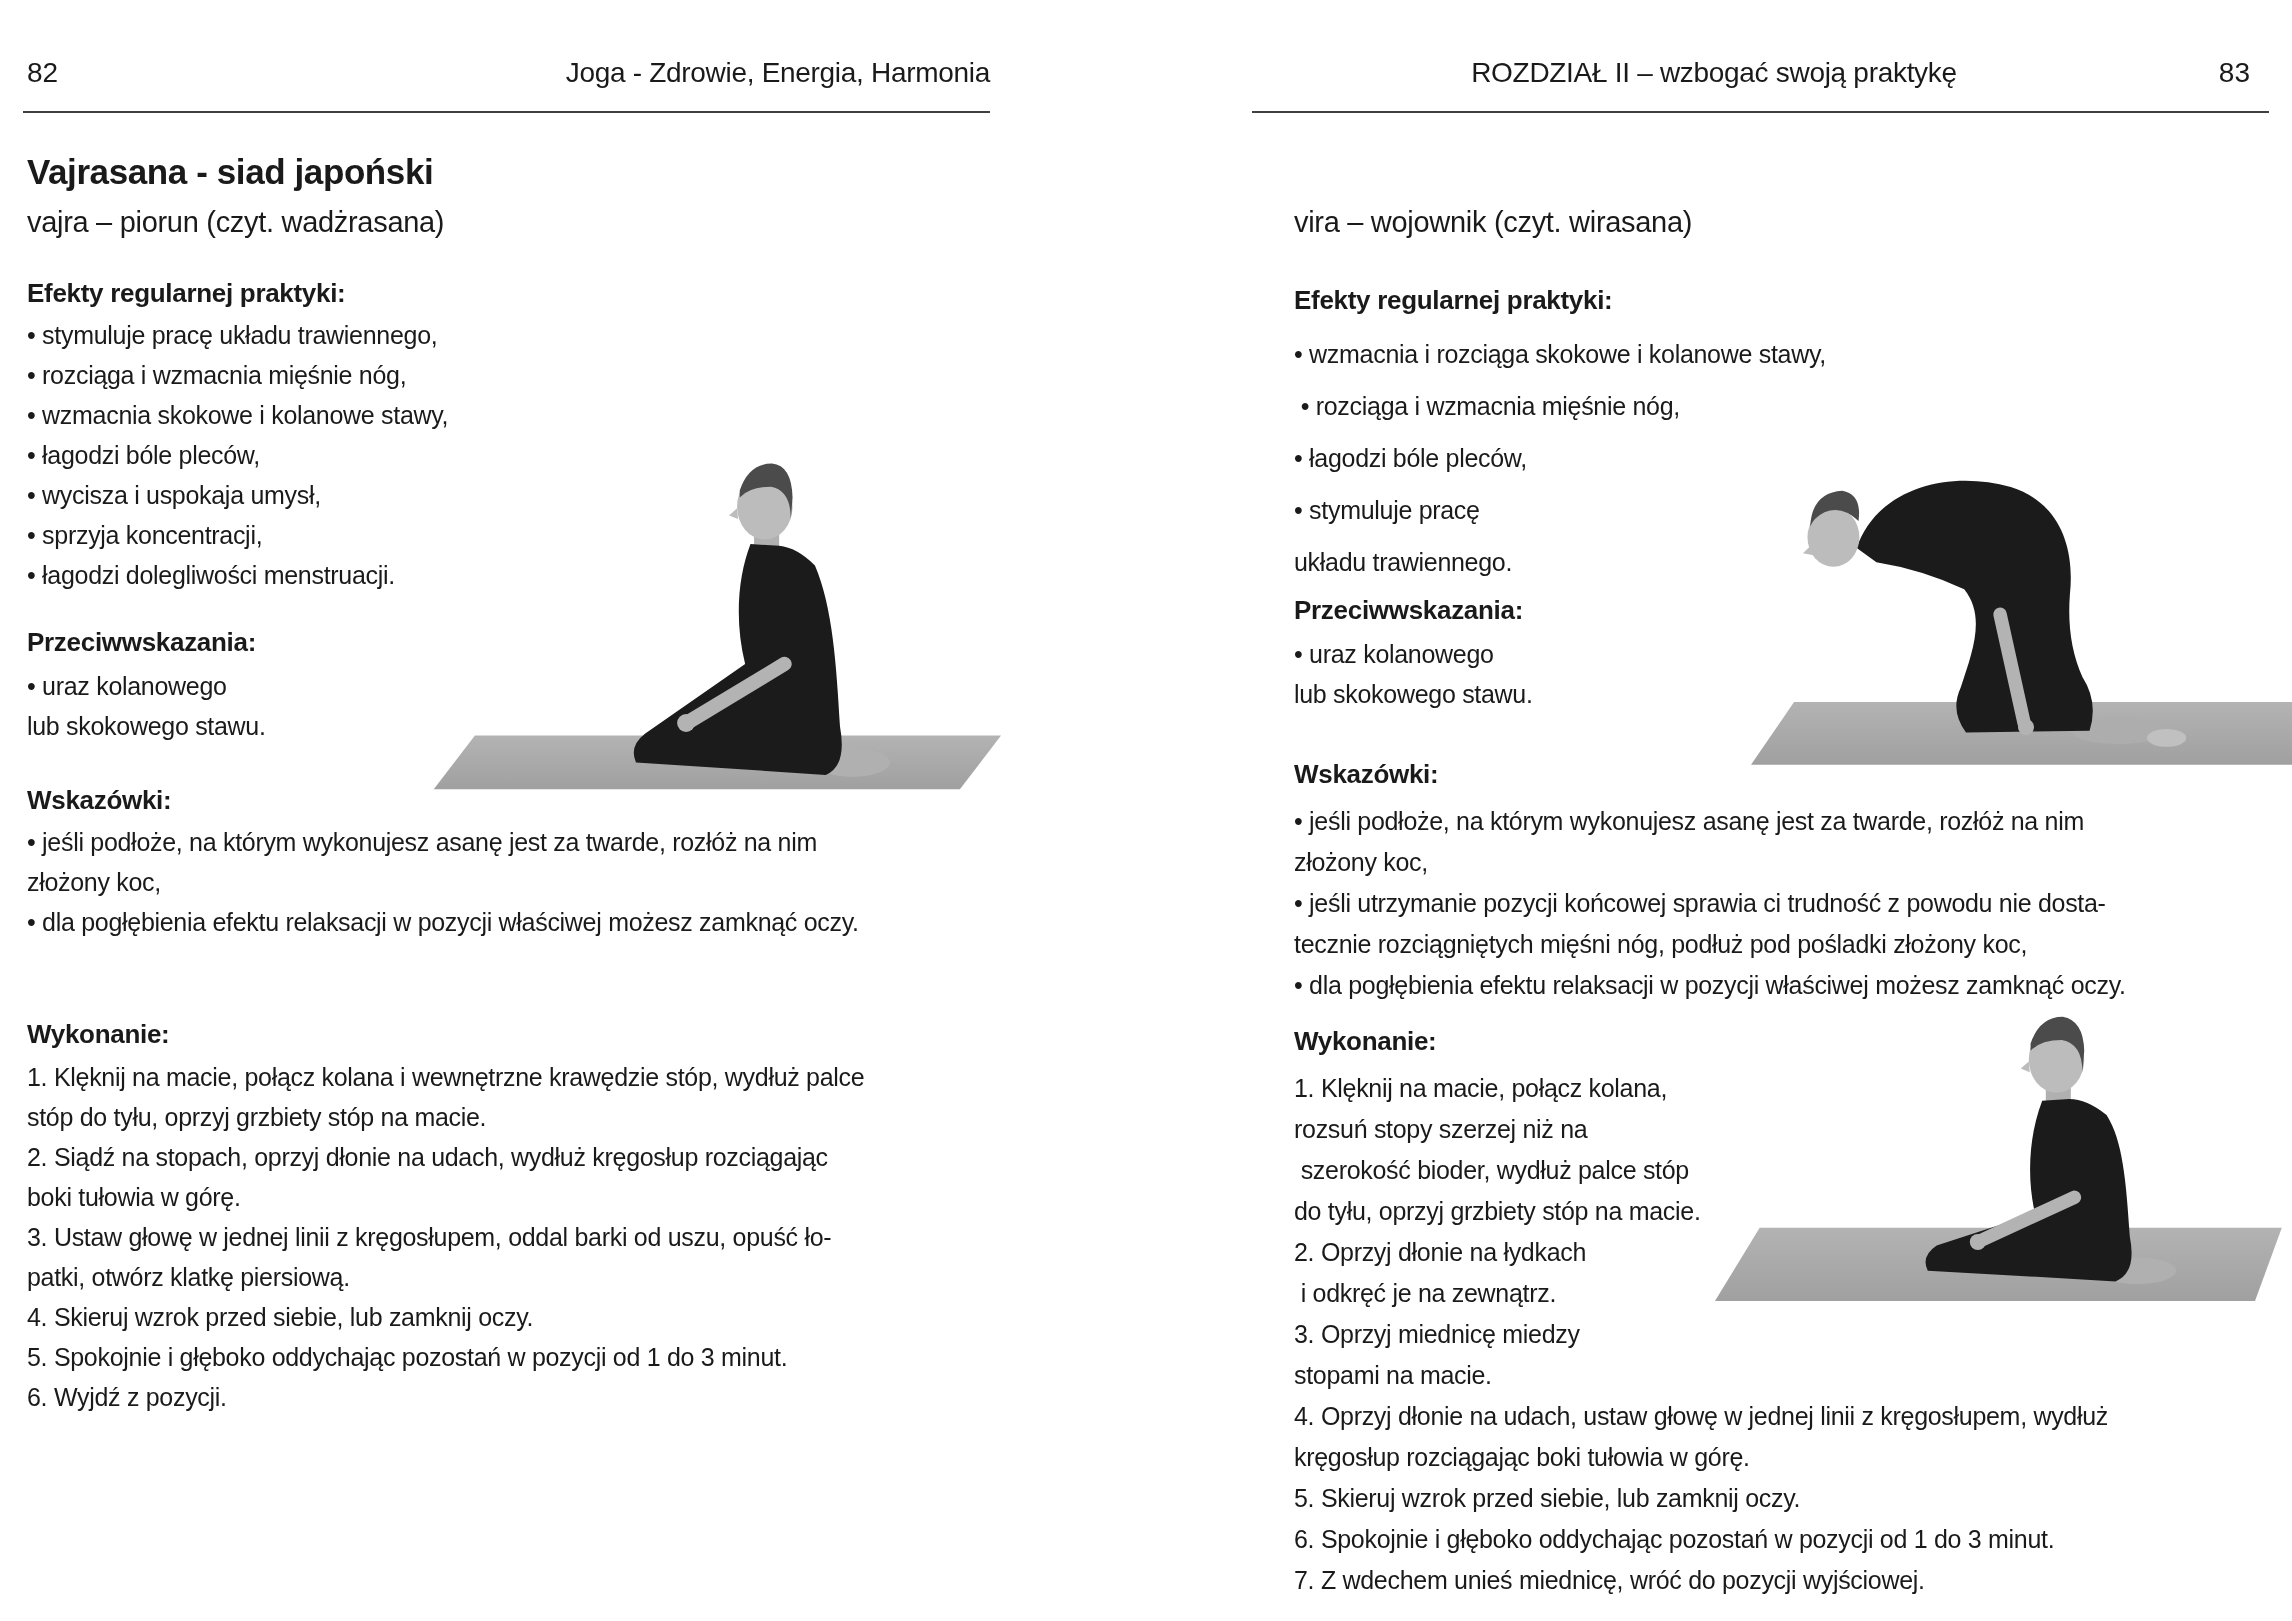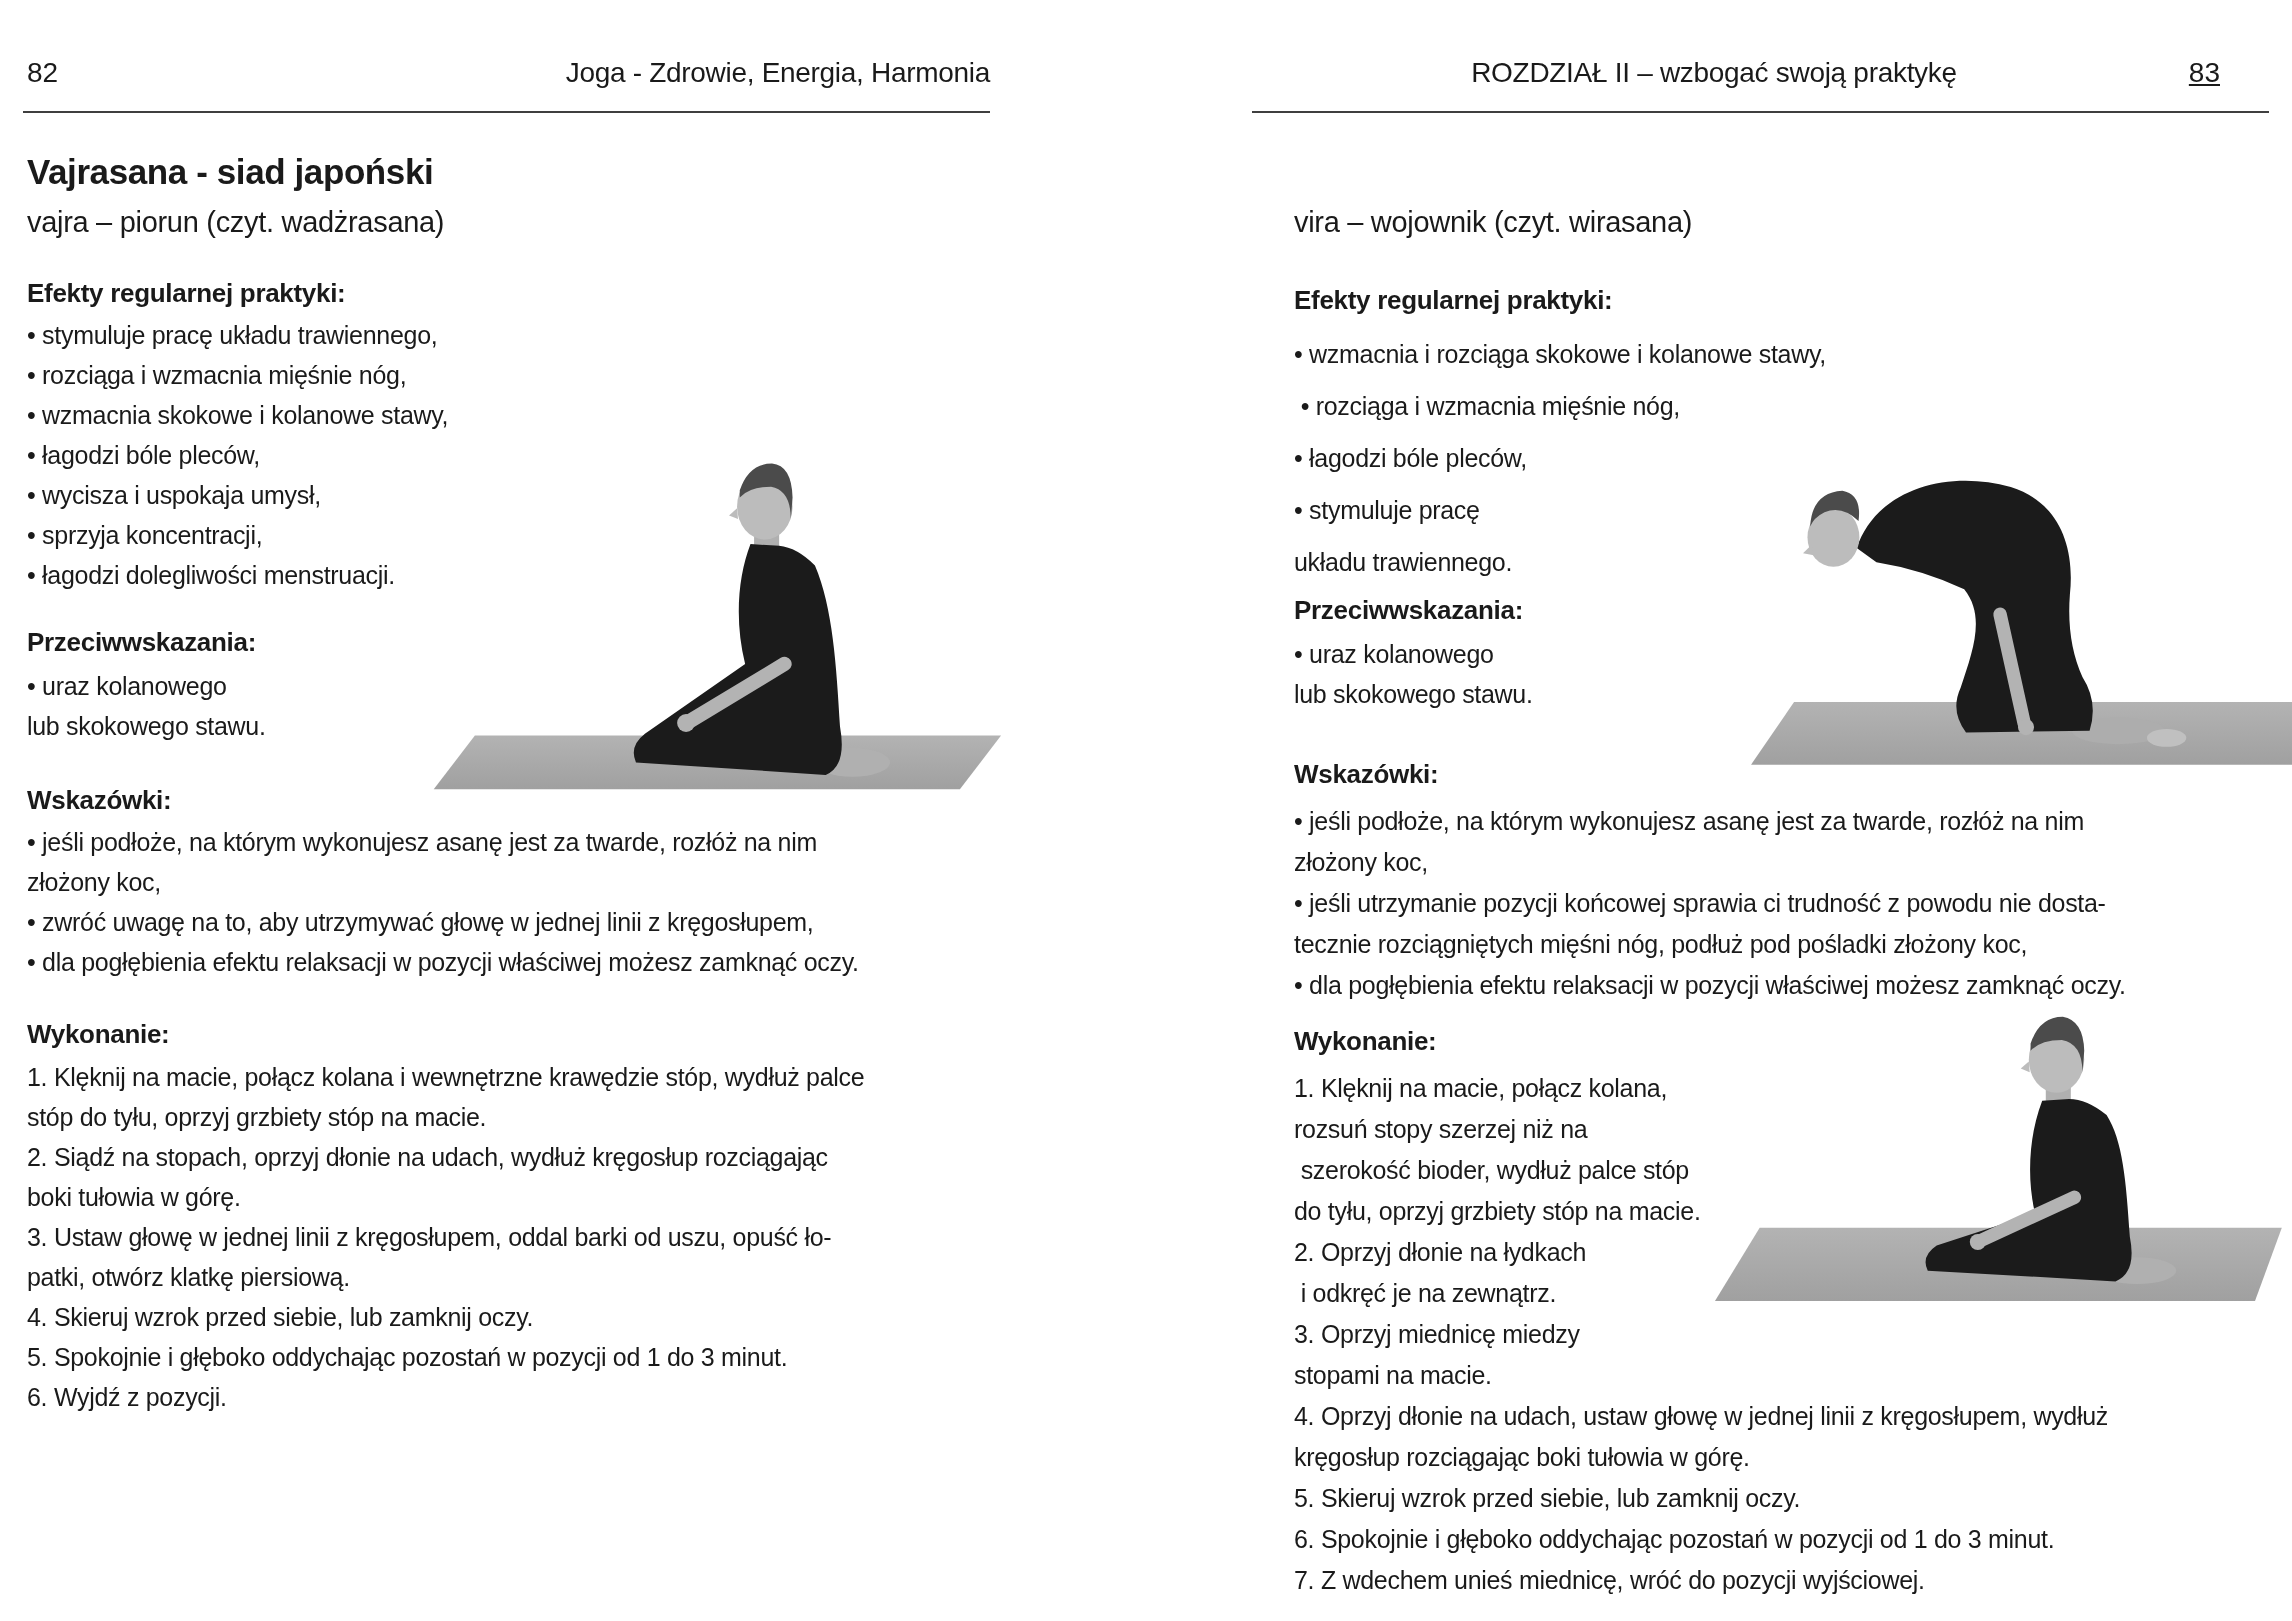--- a/index.html
+++ b/index.html
@@ -31,21 +31,21 @@
   <div class="abs title" style="left:27px;top:152px;">Vajrasana - siad japoński</div>
   <div class="abs subtitle" style="left:27px;top:206px;">vajra – piorun (czyt. wadżrasana)</div>
 
   <div class="abs heading" style="left:27px;top:278px;">Efekty regularnej praktyki:</div>
   <div class="abs body" style="left:27px;top:315px;line-height:40px;"><div>• stymuluje pracę układu trawiennego,</div><div>• rozciąga i wzmacnia mięśnie nóg,</div><div>• wzmacnia skokowe i kolanowe stawy,</div><div>• łagodzi bóle pleców,</div><div>• wycisza i uspokaja umysł,</div><div>• sprzyja koncentracji,</div><div>• łagodzi dolegliwości menstruacji.</div></div>
 
   <div class="abs heading" style="left:27px;top:627px;">Przeciwwskazania:</div>
   <div class="abs body" style="left:27px;top:666px;line-height:40px;"><div>• uraz kolanowego</div><div>lub skokowego stawu.</div></div>
 
   <div class="abs heading" style="left:27px;top:785px;">Wskazówki:</div>
-  <div class="abs body" style="left:27px;top:822px;line-height:40px;"><div>• jeśli podłoże, na którym wykonujesz asanę jest za twarde, rozłóż na nim</div><div>złożony koc,</div><div>• zwróć uwagę na to, aby utrzymywać głowę w jednej linii z kręgosłupem,</div><div>• dla pogłębienia efektu relaksacji w pozycji właściwej możesz zamknąć oczy.</div></div>
+  <div class="abs body" style="left:27px;top:822px;line-height:40px;"><div>• jeśli podłoże, na którym wykonujesz asanę jest za twarde, rozłóż na nim</div><div>złożony koc,</div><div>• dla pogłębienia efektu relaksacji w pozycji właściwej możesz zamknąć oczy.</div></div>
 
   <div class="abs heading" style="left:27px;top:1019px;">Wykonanie:</div>
   <div class="abs body" style="left:27px;top:1057px;line-height:40px;"><div>1. Klęknij na macie, połącz kolana i wewnętrzne krawędzie stóp, wydłuż palce</div><div>stóp do tyłu, oprzyj grzbiety stóp na macie.</div><div>2. Siądź na stopach, oprzyj dłonie na udach, wydłuż kręgosłup rozciągając</div><div>boki tułowia w górę.</div><div>3. Ustaw głowę w jednej linii z kręgosłupem, oddal barki od uszu, opuść ło-</div><div>patki, otwórz klatkę piersiową.</div><div>4. Skieruj wzrok przed siebie, lub zamknij oczy.</div><div>5. Spokojnie i głęboko oddychając pozostań w pozycji od 1 do 3 minut.</div><div>6. Wyjdź z pozycji.</div></div>
 
   <div class="abs" style="left:421px;top:419px;">
     <svg width="591" height="349" viewBox="0 0 660 390">
       <defs>
         <linearGradient id="matg1" x1="0" y1="0" x2="0" y2="1">
           <stop offset="0" stop-color="#b3b3b3"></stop>
             <stop offset="1" stop-color="#a0a0a0"></stop>
@@ -57,21 +57,21 @@
       <path d="M368,104 C354,140 350,190 362,238 L250,316 Q232,330 240,348 L452,362 Q476,352 468,308 C464,240 460,175 440,128 Q420,108 400,106 Z" fill="#1b1b1b"></path>
       <line x1="406" y1="238" x2="300" y2="302" stroke="#b3b3b3" stroke-width="16" stroke-linecap="round"></line>
       <circle cx="296" cy="304" r="10" fill="#b3b3b3"></circle>
       <ellipse cx="384" cy="62" rx="31" ry="37" fill="#bcbcbc"></ellipse>
       <path d="M356,44 Q366,14 392,14 Q414,16 415,52 L413,76 Q413,44 391,40 Q367,40 356,52 Z" fill="#4b4b4b"></path>
       <polygon points="353,64 344,72 354,76" fill="#bcbcbc"></polygon>
     </svg>
   </div>
 
   <div class="abs runhead center" style="left:1226px;top:57px;width:976px;">ROZDZIAŁ II – wzbogać swoją praktykę</div>
-  <div class="abs pagenum right" style="left:1244px;top:57px;width:976px;text-decoration:underline;">83</div>
+  <div class="abs pagenum right" style="left:1274px;top:57px;width:976px;">83</div>
   <div class="rule" style="left:1252px;top:111px;width:1017px;"></div>
 
   <div class="abs subtitle" style="left:1294px;top:206px;">vira – wojownik (czyt. wirasana)</div>
 
   <div class="abs heading" style="left:1294px;top:285px;">Efekty regularnej praktyki:</div>
   <div class="abs body" style="left:1294px;top:328px;line-height:52px;"><div>• wzmacnia i rozciąga skokowe i kolanowe stawy,</div><div> • rozciąga i wzmacnia mięśnie nóg,</div><div>• łagodzi bóle pleców,</div><div>• stymuluje pracę</div><div>układu trawiennego.</div></div>
 
   <div class="abs heading" style="left:1294px;top:595px;">Przeciwwskazania:</div>
   <div class="abs body" style="left:1294px;top:634px;line-height:40px;"><div>• uraz kolanowego</div><div>lub skokowego stawu.</div></div>
 

